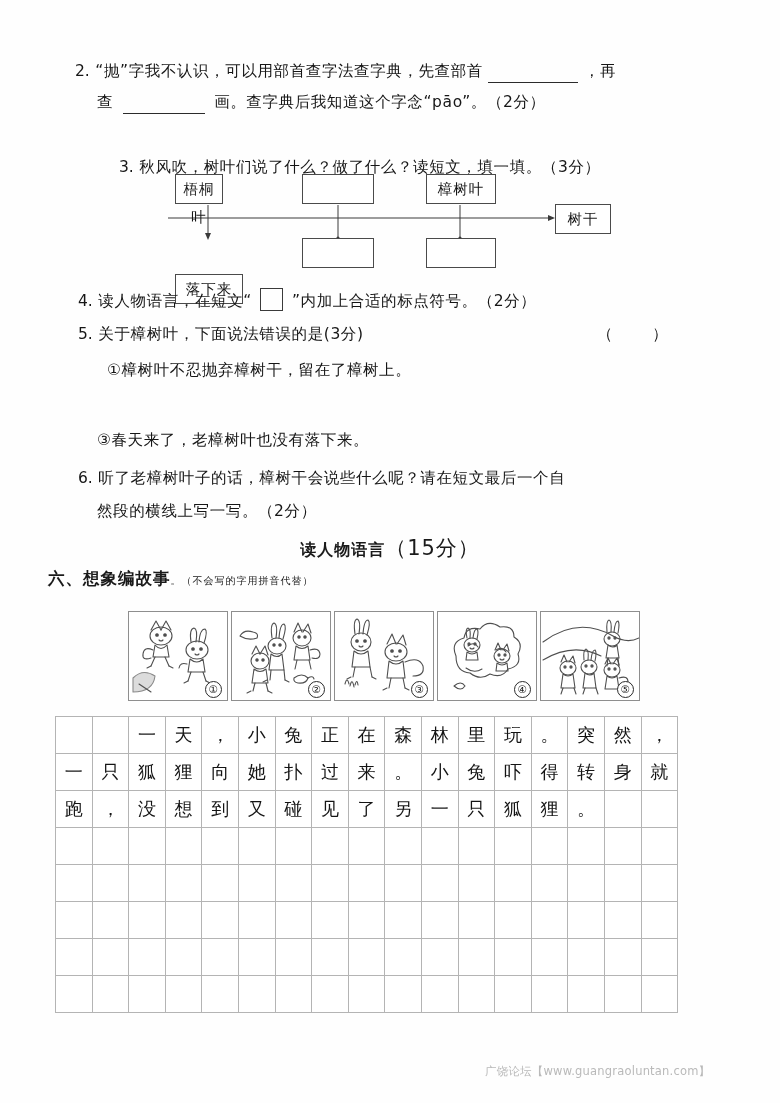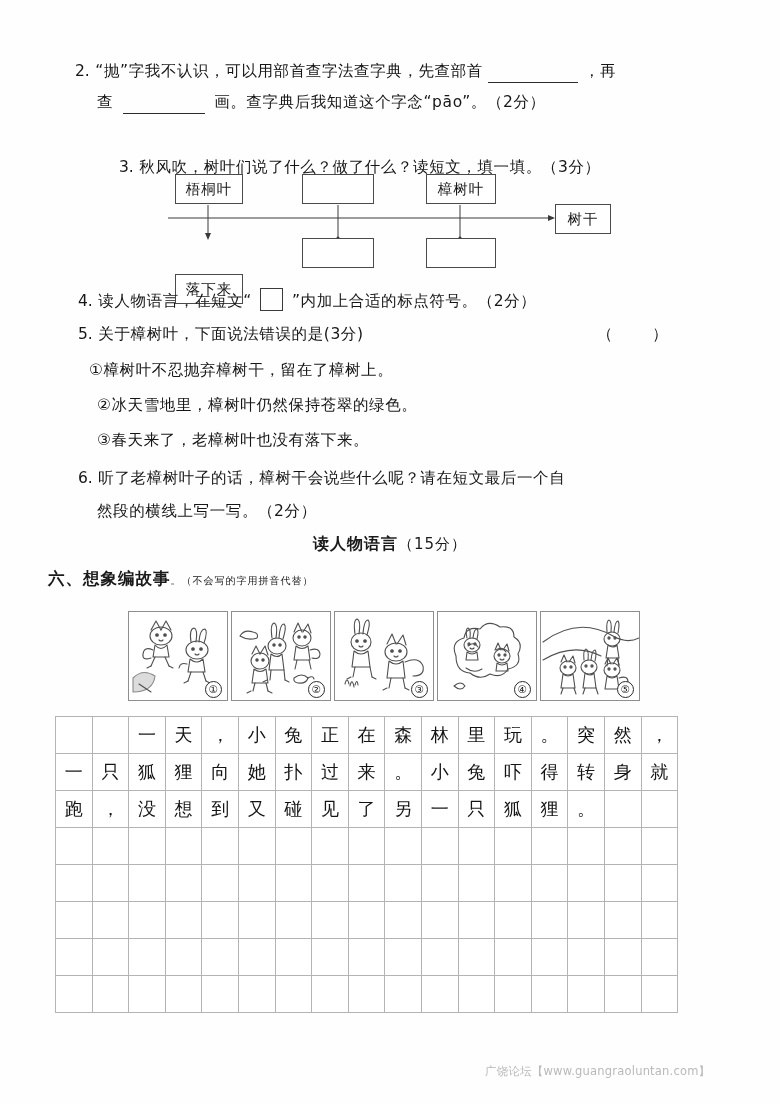--- a/index.html
+++ b/index.html
@@ -79,21 +79,21 @@
   .sec-title {
     position: absolute;
     width: 100%;
     text-align: center;
     font-size: 16px;
     font-weight: bold;
     letter-spacing: 1px;
   }
   .sec-title .pts {
     font-weight: normal;
-    font-size: 15px;
+    font-size: 21px;
   }
   .big-head {
     position: absolute;
     font-size: 16.5px;
     font-weight: bold;
     letter-spacing: 1px;
   }
   .big-head .sub {
     font-weight: normal;
     font-size: 10px;
@@ -207,21 +207,21 @@
 
       <line x1="58" y1="37" x2="58" y2="68" stroke="#3a3a3a" stroke-width="1"></line>
       <polygon points="58,72 55,65 61,65" fill="#3a3a3a"></polygon>
 
       <line x1="188" y1="37" x2="188" y2="70" stroke="#3a3a3a" stroke-width="1"></line>
       <circle cx="188" cy="70" r="1.6" fill="#3a3a3a"></circle>
 
       <line x1="310" y1="37" x2="310" y2="70" stroke="#3a3a3a" stroke-width="1"></line>
       <circle cx="310" cy="70" r="1.6" fill="#3a3a3a"></circle>
     </svg>
-    <div class="fbox" style="left:25px; top:6px; width:68px;">梧桐叶</div>
+    <div class="fbox" style="left:25px; top:6px; width:48px;">梧桐叶</div>
     <div class="fbox" style="left:152px; top:6px; width:72px;"></div>
     <div class="fbox" style="left:276px; top:6px; width:70px;text-align:center;">樟树叶</div>
 
     <div class="fbox" style="left:25px; top:70px; width:68px;margin-top:36px;">落下来</div>
     <div class="fbox" style="left:152px; top:70px; width:72px;"></div>
     <div class="fbox" style="left:276px; top:70px; width:70px;"></div>
 
     <div class="fbox" style="left:405px; top:36px; width:56px;">树干</div>
   </div>
 
@@ -235,22 +235,21 @@
   <div class="qline" style="left:78px; top:323px;">
     <span class="qnum">5.</span>
     <span>关于樟树叶，下面说法错误的是(3分)</span>
   </div>
   <div class="qline" style="left:597px; top:323px;">
     <span>（</span>
     <span style="display:inline-block;width:28px;"></span>
     <span>）</span>
   </div>
 
-  <div class="qline" style="left:89px; top:359px;">①樟树叶不忍抛弃樟树干，留在了樟树上。</div>
-  <div class="qline" style="left:97px; top:394px;">②冰天雪地里，樟树叶仍然保持苍翠的绿色。</div>
+  <div class="qline" style="left:107px; top:359px;">①樟树叶不忍抛弃樟树干，留在了樟树上。</div>
   <div class="qline" style="left:97px; top:429px;">③春天来了，老樟树叶也没有落下来。</div>
 
   <div class="qline" style="left:78px; top:467px;">
     <span class="qnum">6.</span>
     <span>听了老樟树叶子的话，樟树干会说些什么呢？请在短文最后一个自</span>
   </div>
   <div class="qline" style="left:97px; top:500px;">然段的横线上写一写。（2分）</div>
 
   <div class="sec-title" style="top:534px;">
     <span>读人物语言</span><span class="pts">（15分）</span>

